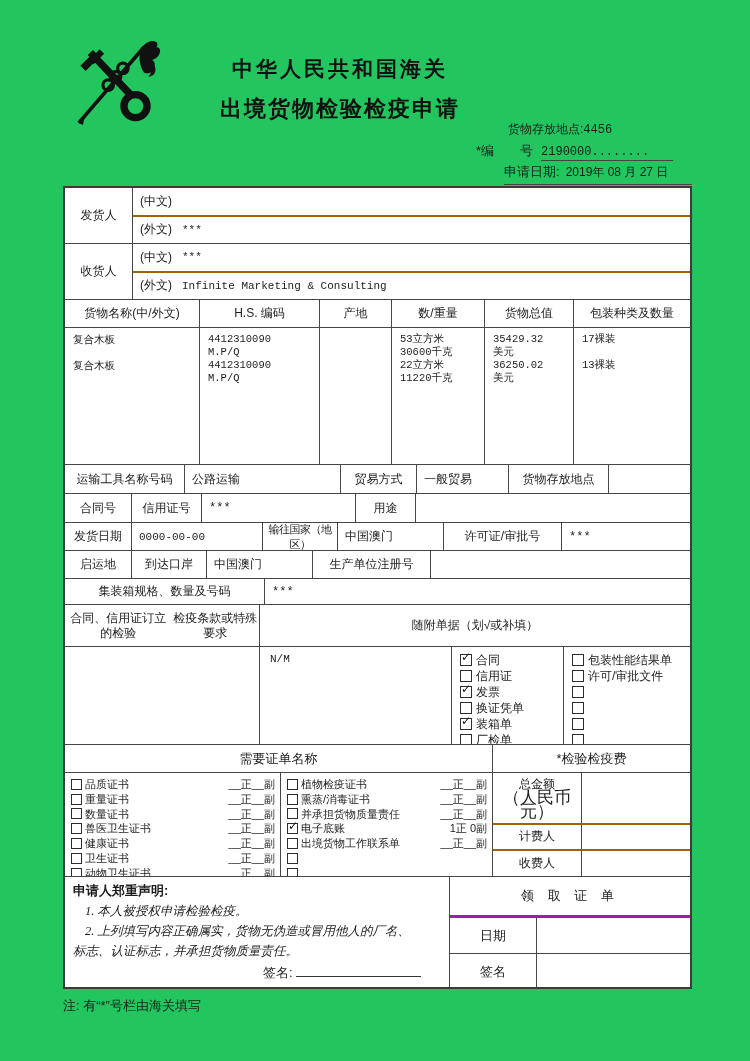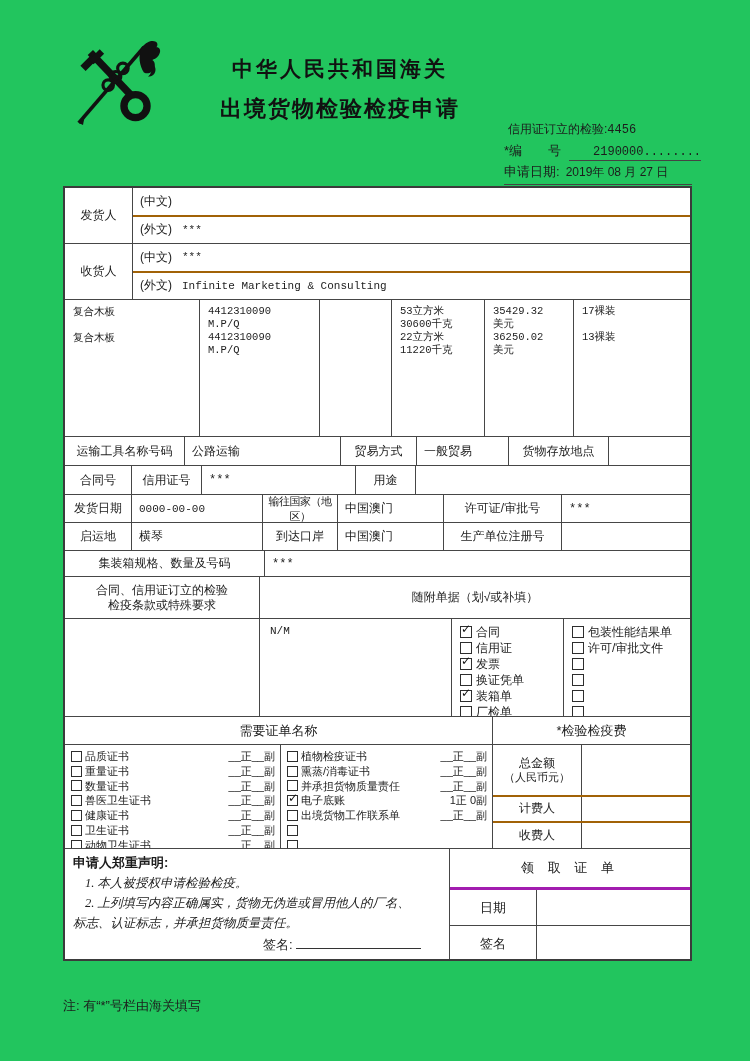--- a/index.html
+++ b/index.html
@@ -7,21 +7,21 @@
         font-family:"Liberation Sans","DejaVu Sans",sans-serif;color:#1c1c1c;overflow:hidden;}
   .mono{font-family:"Liberation Mono","DejaVu Sans Mono",monospace;}
   .serif{font-family:"Liberation Serif","DejaVu Serif",serif;}
   
   .emblem{position:absolute;left:62px;top:28px;}
   .title{position:absolute;left:0;right:70px;text-align:center;font-weight:bold;color:#111;}
   .t1{top:55px;font-size:21px;letter-spacing:3px;}
   .t2{top:94px;font-size:22px;letter-spacing:2px;}
   .hdr-line{position:absolute;font-size:12px;white-space:nowrap;}
   .hdr-ledger{left:508px;top:121px;}
-  .hdr-no{left:504px;top:142px;font-size:13px;text-align:right;}
+  .hdr-no{left:476px;top:142px;font-size:13px;}
   .hdr-no .hval{display:inline-block;min-width:132px;border-bottom:1px solid #444;margin-left:8px;font-size:12px;padding-bottom:1px;}
   .hdr-date{left:504px;top:163px;font-size:13px;width:188px;border-bottom:1.5px solid #444;padding-bottom:3px;}
   .hdr-date .hval{margin-left:6px;font-size:12px;}
   
   .ftable{position:absolute;left:63px;top:186px;width:629px;border:2px solid #3b3b3b;box-sizing:border-box;background:#fff;}
   .row{display:flex;border-bottom:1px solid #464646;box-sizing:border-box;}
   .row:last-child{border-bottom:none;}
   .cell{border-right:1px solid #464646;box-sizing:border-box;overflow:hidden;}
   .cell:last-child{border-right:none;}
   .lbl{display:flex;align-items:center;justify-content:center;text-align:center;font-size:12px;}
@@ -31,21 +31,21 @@
   .stack > .srow{flex:1;display:flex;align-items:center;border-bottom:2px solid #a16207;box-sizing:border-box;}
   .stack > .srow:last-child{border-bottom:none;}
   .prefix{font-size:12px;margin-left:7px;margin-right:10px;flex:none;}
   .pval{font-size:11px;}
   
   .gc1{width:135px;}.gc2{width:120px;}.gc3{width:72px;}.gc4{width:93px;}.gc5{width:89px;}.gc6{flex:1;}
   .gbody .cell{padding:5px 0 0 8px;}
   .gline{display:block;height:13px;font-size:10.5px;line-height:13px;}
   .gap13{margin-bottom:13px;}
   
-  .clh{flex-direction:column;justify-content:center;line-height:15px;}
+  .clh{flex-direction:row;justify-content:center;line-height:15px;}
   .docs-list{padding:5px 0 0 8px;}
   .ditem{display:flex;align-items:center;height:16px;font-size:12px;}
   .cbx{position:relative;flex:none;width:10px;height:10px;border:1px solid #2d2d2d;margin-right:4px;}
   .cbx .mk{position:absolute;left:0px;top:-5px;font-size:12px;font-weight:bold;color:#111;}
   
   .citem{display:flex;align-items:center;height:14.8px;font-size:11px;padding:0 5px 0 6px;}
   .citem .suffix{margin-left:auto;font-size:11px;white-space:nowrap;}
   .citem .cbx{width:9px;height:9px;margin-right:3px;}
   .fee-lbl{flex-direction:column;line-height:14px;}
   
@@ -80,21 +80,21 @@
       <path d="M76 16 C84 6, 94 10, 90 16 C96 16, 94 26, 86 28 C92 32, 86 44, 78 40 C74 34, 72 24, 76 16 Z"></path>
       <path d="M84 30 C92 34, 90 44, 82 44 C88 38, 84 34, 84 30 Z"></path>
       <path d="M16 88 L22 80 L20 90 Z"></path>
     </g>
   </svg>
 
   <div class="title t1">中华人民共和国海关</div>
   <div class="title t2">出境货物检验检疫申请</div>
 
   <div class="hdr-line hdr-ledger">
-    <span>信用证订立的检验:</span><span class="mono">4456</span>
+    <span>货物存放地点:</span><span class="mono">4456</span>
   </div>
   <div class="hdr-line hdr-no">
     <span>*编　　号</span><span class="hval mono">2190000........</span>
   </div>
   <div class="hdr-line hdr-date">
     <span>申请日期:</span><span class="hval">2019年 08 月 27 日</span>
   </div>
 
   <div class="ftable">
 
@@ -119,20 +119,28 @@
           <span class="prefix">(中文)</span>
           <span class="pval mono">***</span>
         </div>
         <div class="srow">
           <span class="prefix">(外文)</span>
           <span class="pval mono">Infinite Marketing &amp; Consulting</span>
         </div>
       </div>
     </div>
 
+    <div class="row" style="height:28px;">
+      <div class="cell lbl gc1">货物名称(中/外文)</div>
+      <div class="cell lbl gc2">H.S. 编码</div>
+      <div class="cell lbl gc3">产地</div>
+      <div class="cell lbl gc4">数/重量</div>
+      <div class="cell lbl gc5">货物总值</div>
+      <div class="cell lbl gc6">包装种类及数量</div>
+    </div>
 
     <div class="row gbody" style="height:137px;">
       <div class="cell gc1">
         <span class="gline gap13">复合木板</span>
         <span class="gline">复合木板</span>
       </div>
       <div class="cell gc2 mono">
         <span class="gline">4412310090</span>
         <span class="gline">M.P/Q</span>
         <span class="gline">4412310090</span>
@@ -181,21 +189,20 @@
       <div class="cell lbl" style="width:67px;flex:none;">发货日期</div>
       <div class="cell val mono" style="width:131px;flex:none;font-size:11px;">0000-00-00</div>
       <div class="cell lbl tight" style="width:75px;flex:none;">输往国家（地区）</div>
       <div class="cell val" style="width:106px;flex:none;">中国澳门</div>
       <div class="cell lbl" style="width:118px;flex:none;">许可证/审批号</div>
       <div class="cell val mono" style="flex:1;">***</div>
     </div>
 
     <div class="row" style="height:28px;">
       <div class="cell lbl" style="width:67px;flex:none;">启运地</div>
-      <div class="cell val" style="width:131px;flex:none;">横琴</div>
       <div class="cell lbl" style="width:75px;flex:none;font-family:Liberation Mono, monospace;">到达口岸</div>
       <div class="cell val" style="width:106px;flex:none;">中国澳门</div>
       <div class="cell lbl" style="width:118px;flex:none;">生产单位注册号</div>
       <div class="cell val" style="flex:1;"></div>
     </div>
 
     <div class="row" style="height:26px;">
       <div class="cell lbl" style="width:200px;flex:none;">集装箱规格、数量及号码</div>
       <div class="cell val mono" style="flex:1;">***</div>
     </div>
@@ -394,21 +401,21 @@
               <span class="mk"></span>
             </span>
             <span></span>
             <span class="suffix"></span>
           </div>
       </div>
       <div class="cell stack" style="flex:1;border-right:none;">
         <div class="srow" style="flex:2;">
           <div class="cell lbl fee-lbl" style="width:89px;flex:none;height:100%;">
             <span>总金额</span>
-            <span style="font-size:11px;">（人民币元）</span>
+            <span style="font-size:17px;">（人民币元）</span>
           </div>
           <div class="cell val" style="flex:1;height:100%;border-right:none;"></div>
         </div>
         <div class="srow">
           <div class="cell lbl" style="width:89px;flex:none;height:100%;">计费人</div>
           <div class="cell val" style="flex:1;height:100%;border-right:none;"></div>
         </div>
         <div class="srow">
           <div class="cell lbl" style="width:89px;flex:none;height:100%;">收费人</div>
           <div class="cell val" style="flex:1;height:100%;border-right:none;"></div>

